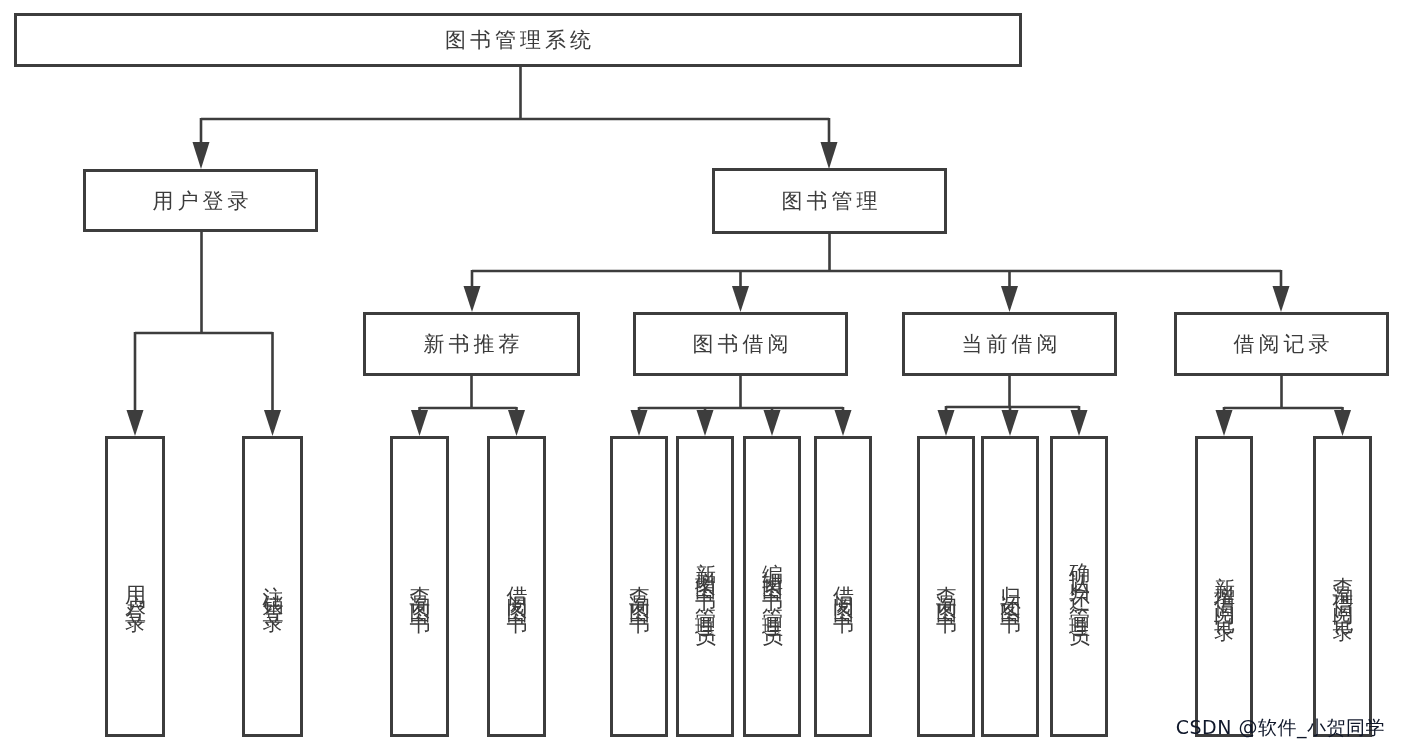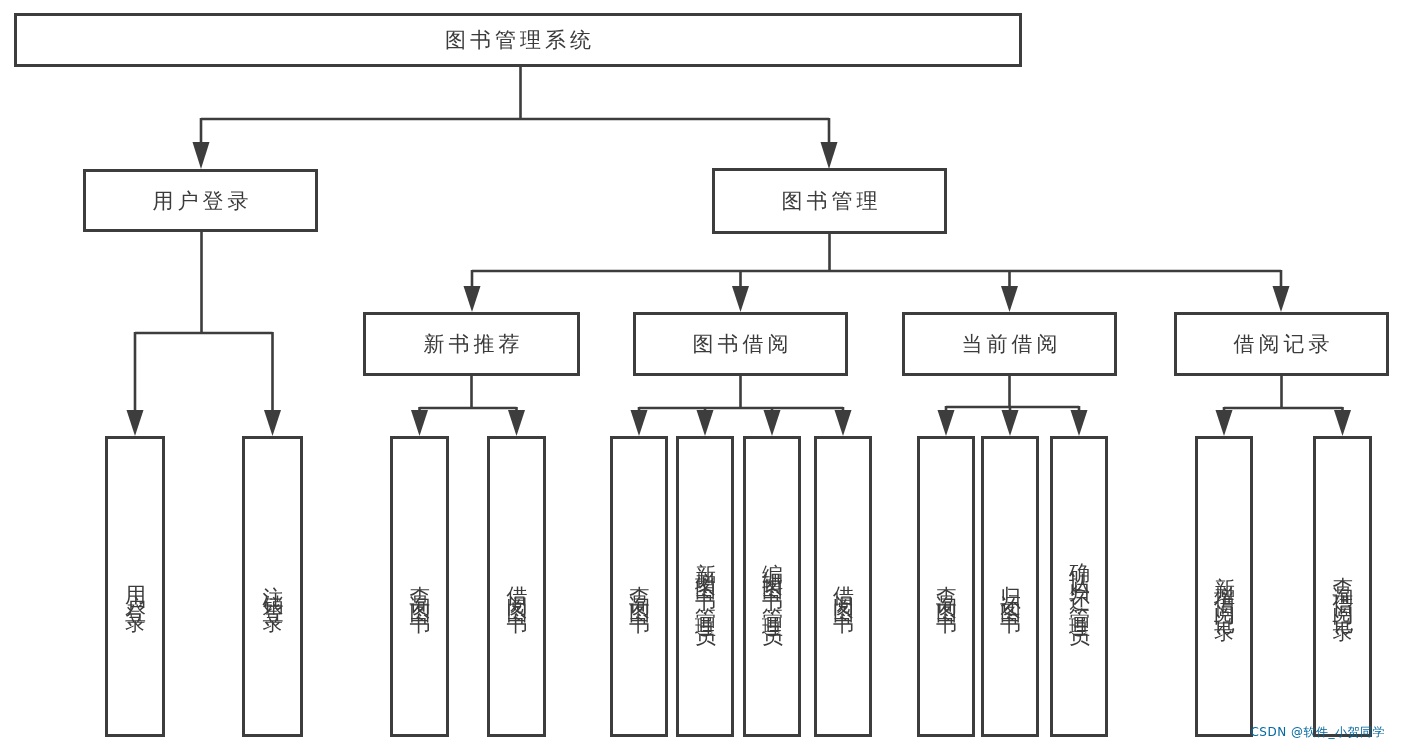--- a/index.html
+++ b/index.html
@@ -49,23 +49,23 @@
     writing-mode: vertical-rl;
     text-orientation: mixed;
     letter-spacing: 9px;
     line-height: 1;
     text-indent: 0;
   }
   .watermark {
     position: absolute;
     right: 13px;
     bottom: 6px;
-    font-size: 12px;
+    font-size: 19px;
     letter-spacing: 0.5px;
-    color: #0369a1;
+    color: #0f172a;
     white-space: nowrap;
   }
 </style>
 </head>
 <body>
 
 <div class="stage">
 
   <svg class="wires" width="1405" height="747" viewBox="0 0 1405 747">
 

